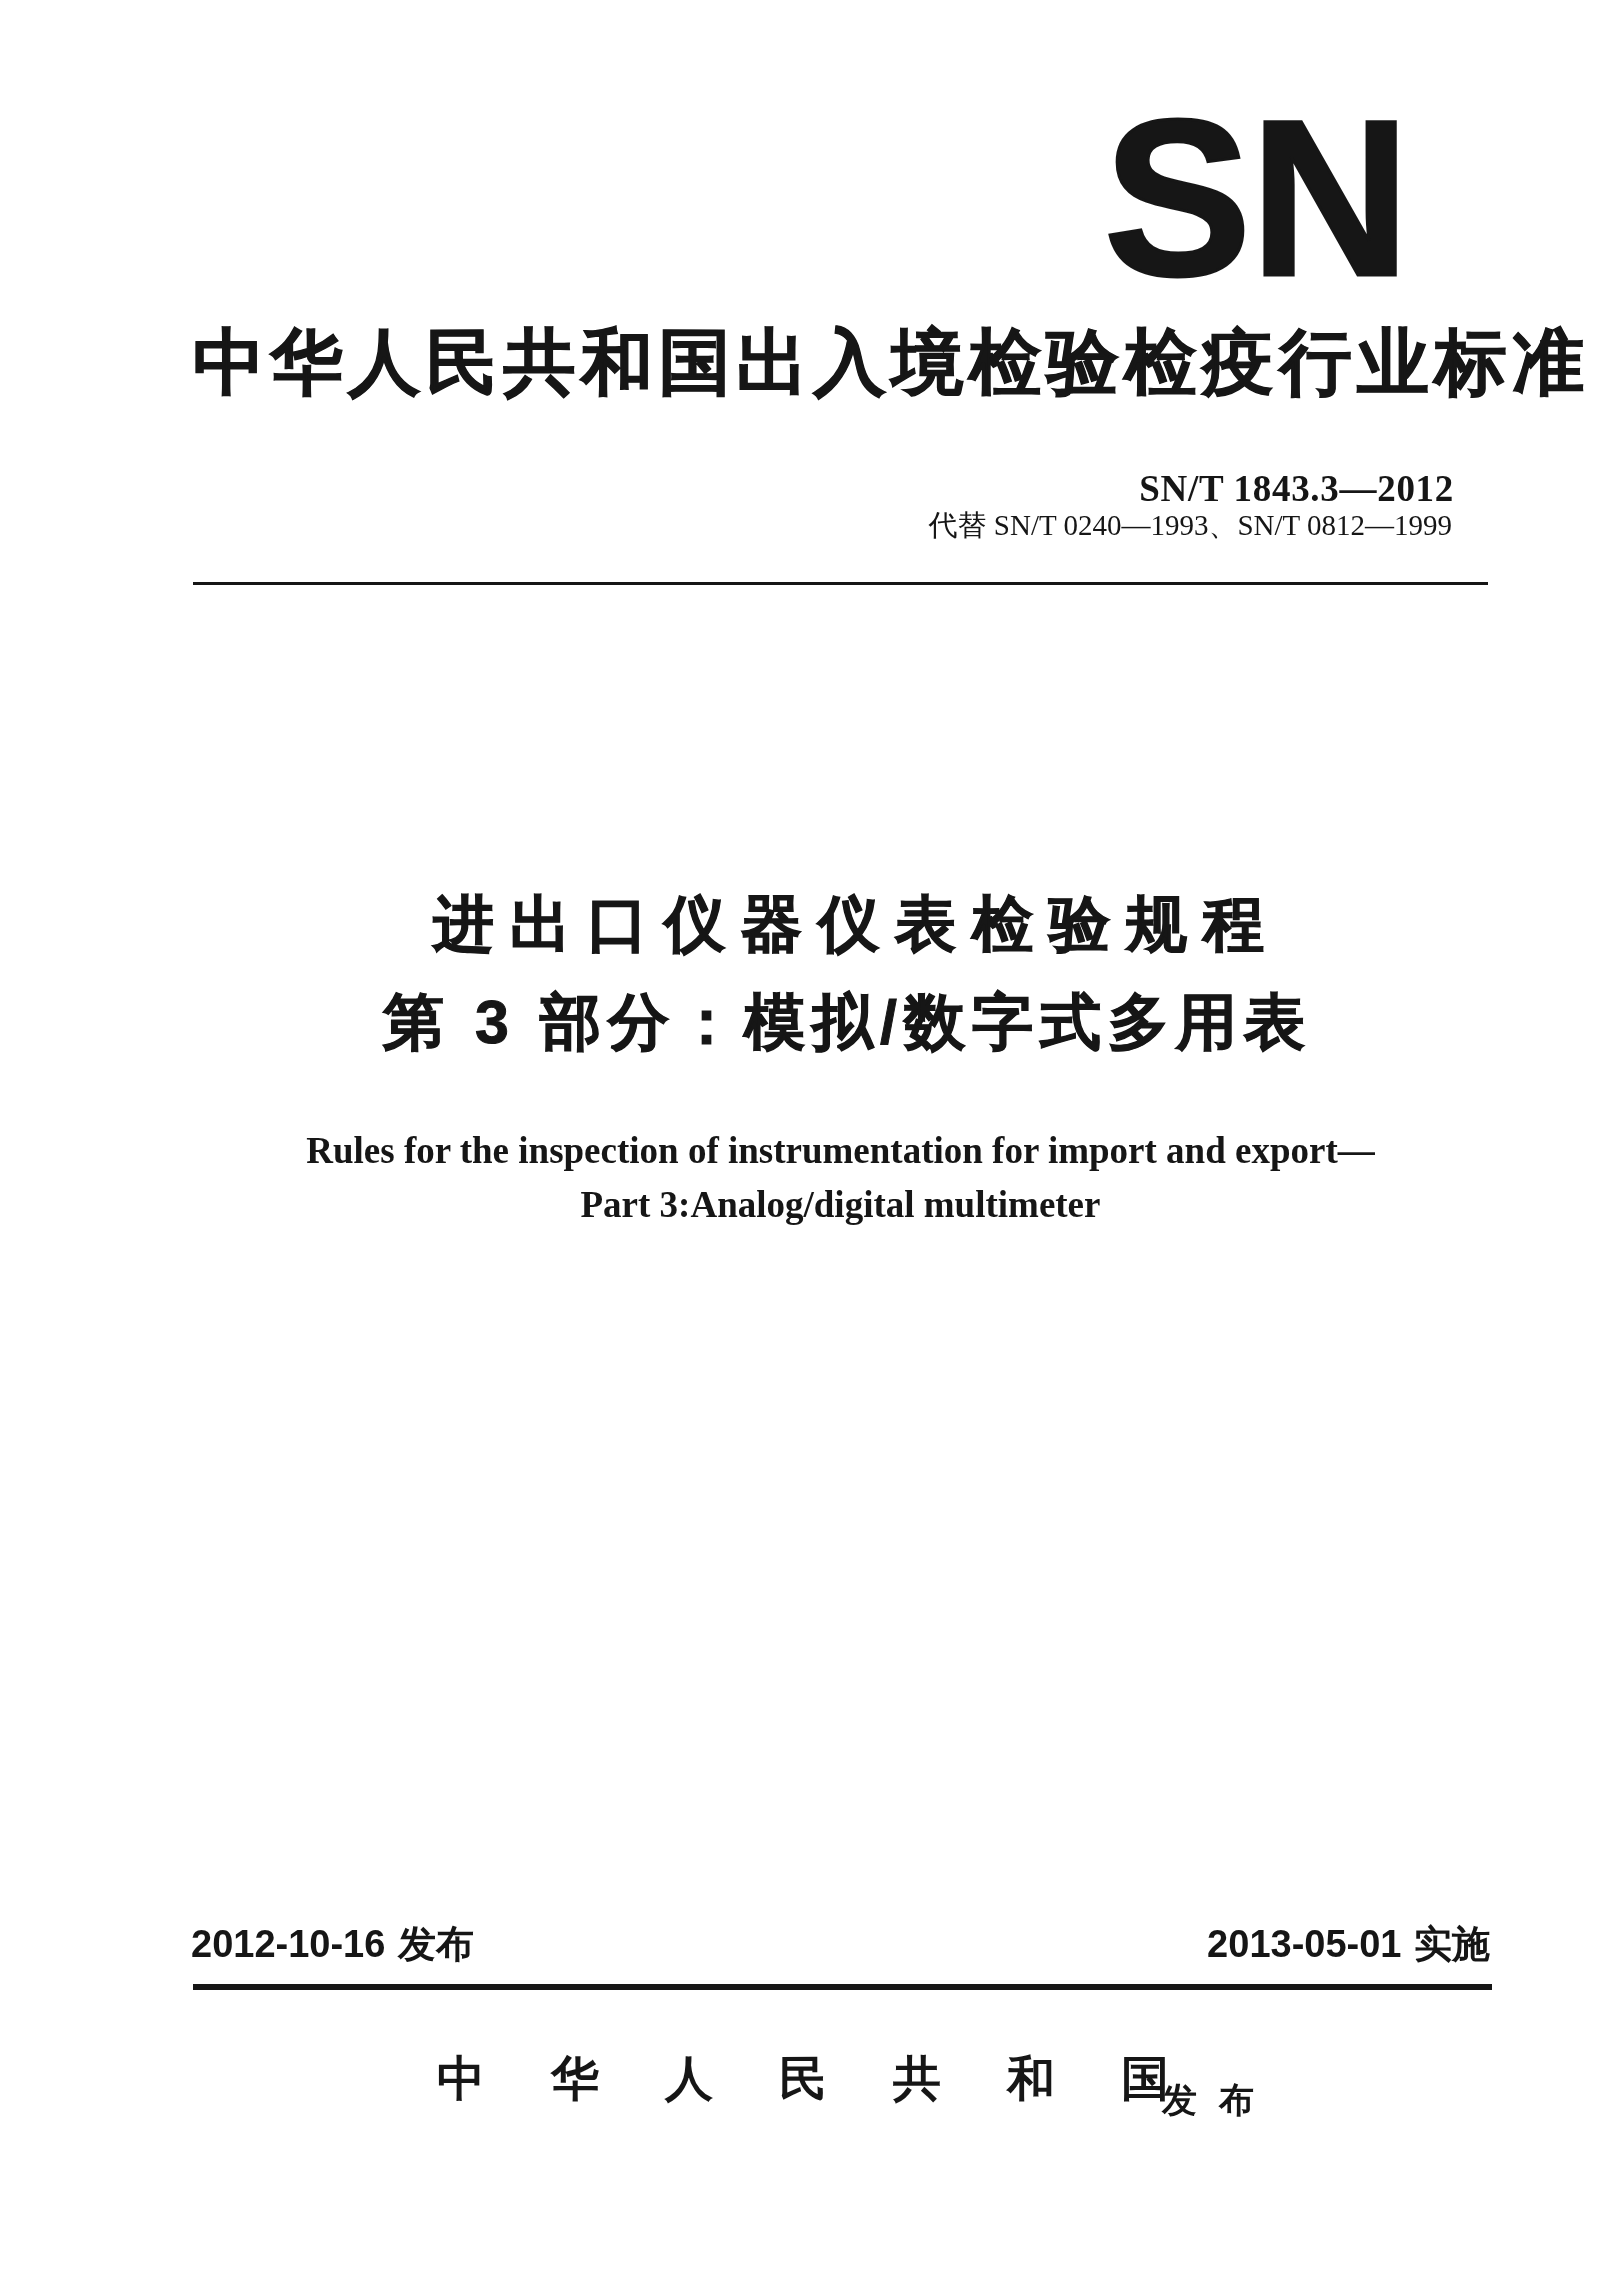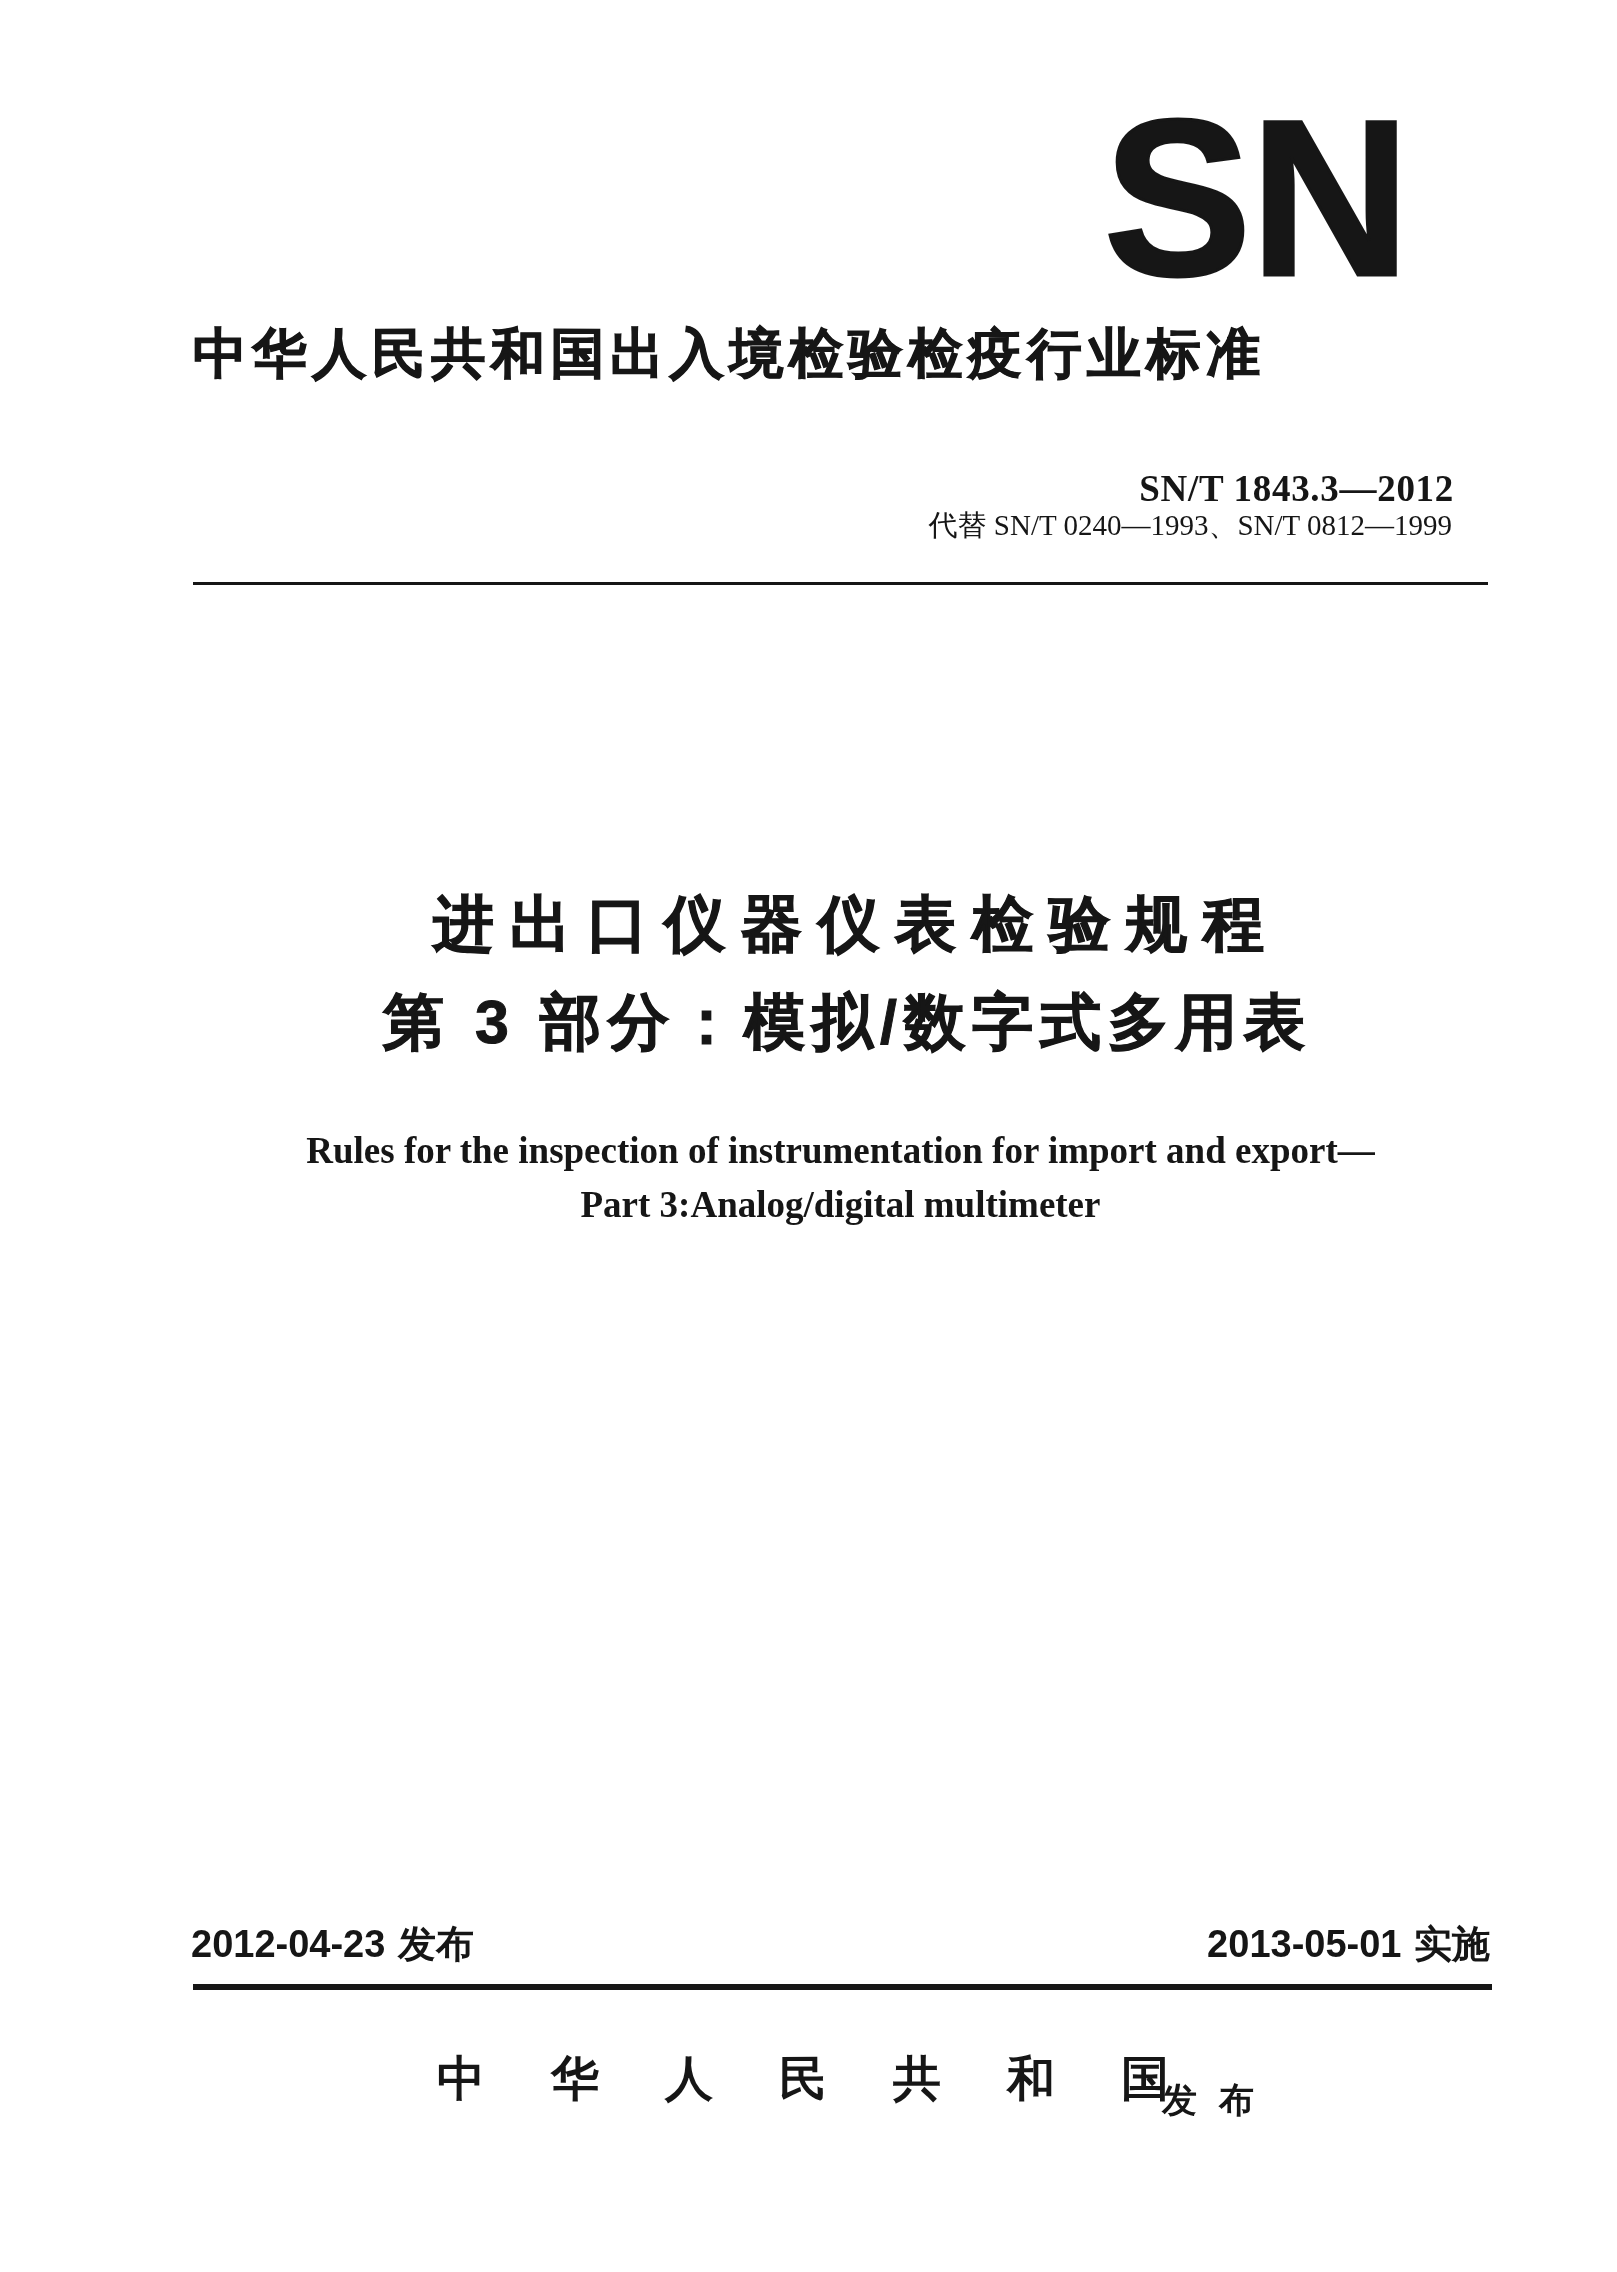--- a/index.html
+++ b/index.html
@@ -14,21 +14,21 @@
 
   .sn-logo {
     top:87px; right:209px;
     font-size:222px; font-weight:700; letter-spacing:-1.4px;
     -webkit-text-stroke:2.8px var(--ink,#161616);
     font-family:"Liberation Sans","DejaVu Sans",sans-serif;
   }
 
   .header-title {
     left:193px; top:326px;
-    font-size:54px; font-weight:700; letter-spacing:5.6px;
+    font-size:72px; font-weight:700; letter-spacing:5.6px;
     -webkit-text-stroke:1px var(--ink,#161616);
   }
 
   .std-code {
     top:470px; right:164px;
     font-family:"Liberation Serif","DejaVu Serif",serif;
     font-weight:700; font-size:37px; letter-spacing:0.7px;
   }
   .replaces {
     top:511px; right:166px;
@@ -85,21 +85,21 @@
 
   <div class="rule rule-top"></div>
 
   <div class="title-block title-cn-1">进出口仪器仪表检验规程</div>
   <div class="title-block title-cn-2">第 3 部分：模拟/数字式多用表</div>
 
   <div class="title-block title-en title-en-1">Rules for the inspection of instrumentation for import and export—</div>
   <div class="title-block title-en title-en-2">Part 3:Analog/digital multimeter</div>
 
   <div class="abs date-line date-issue">
-    <span>2012-04-23</span><span class="date-label">发布</span>
+    <span>2012-10-16</span><span class="date-label">发布</span>
   </div>
   <div class="abs date-line date-impl">
     <span>2013-05-01</span><span class="date-label">实施</span>
   </div>
 
   <div class="rule rule-bottom"></div>
 
   <div class="abs pub-serif pub1">中华人民共和国</div>
   <div class="abs pub-serif pub-action">发布</div>
 

